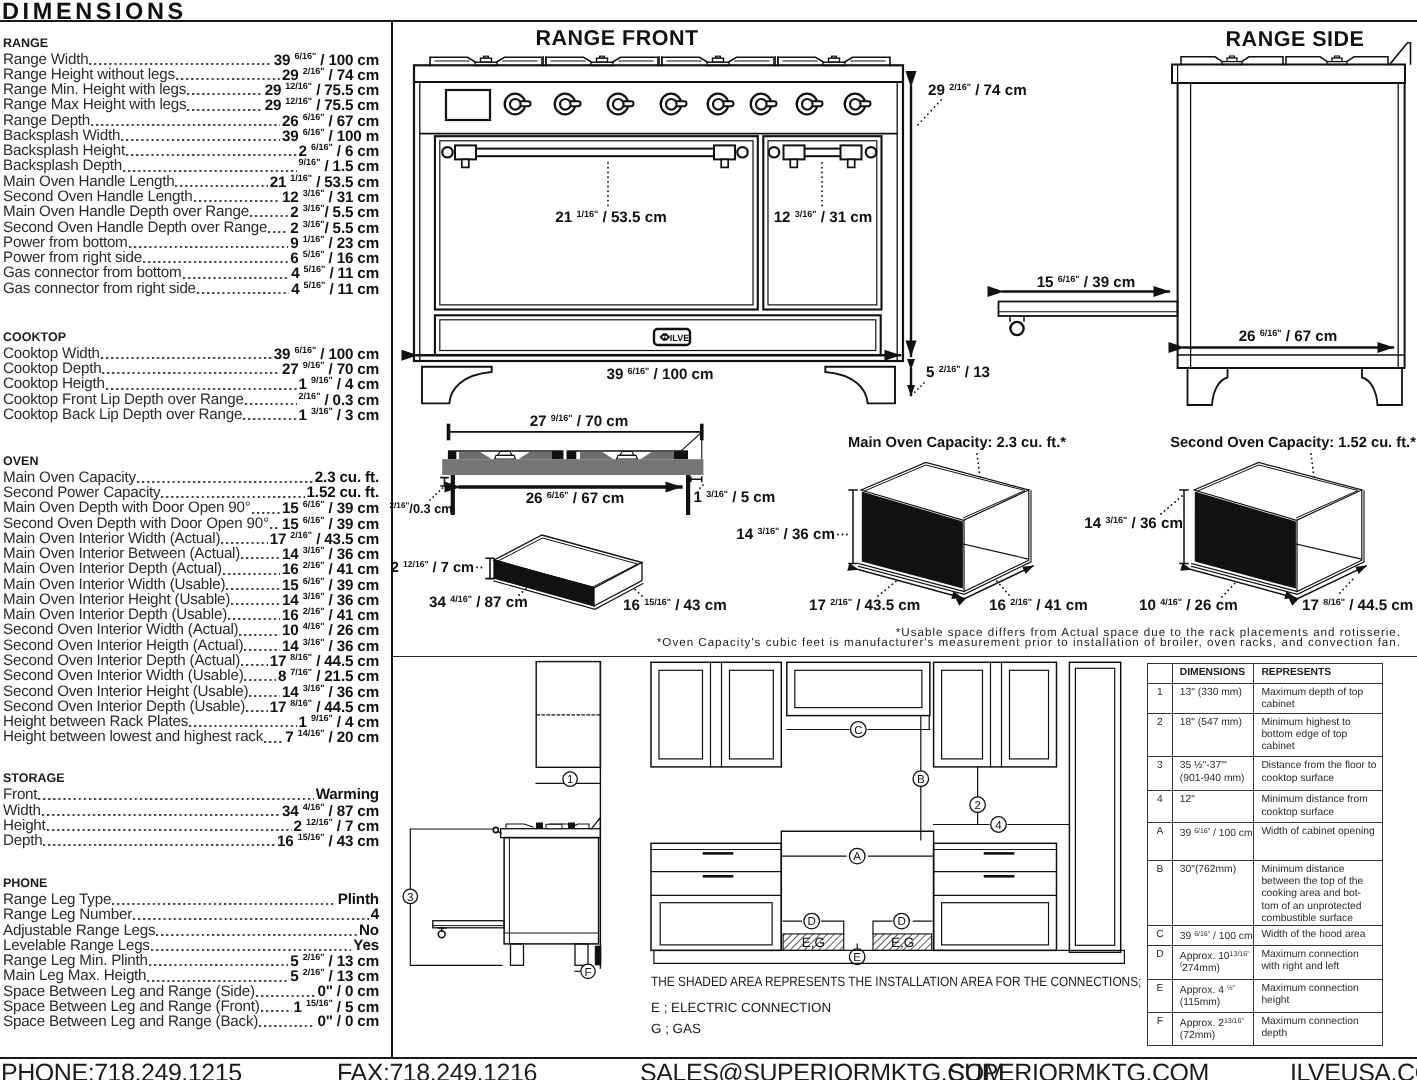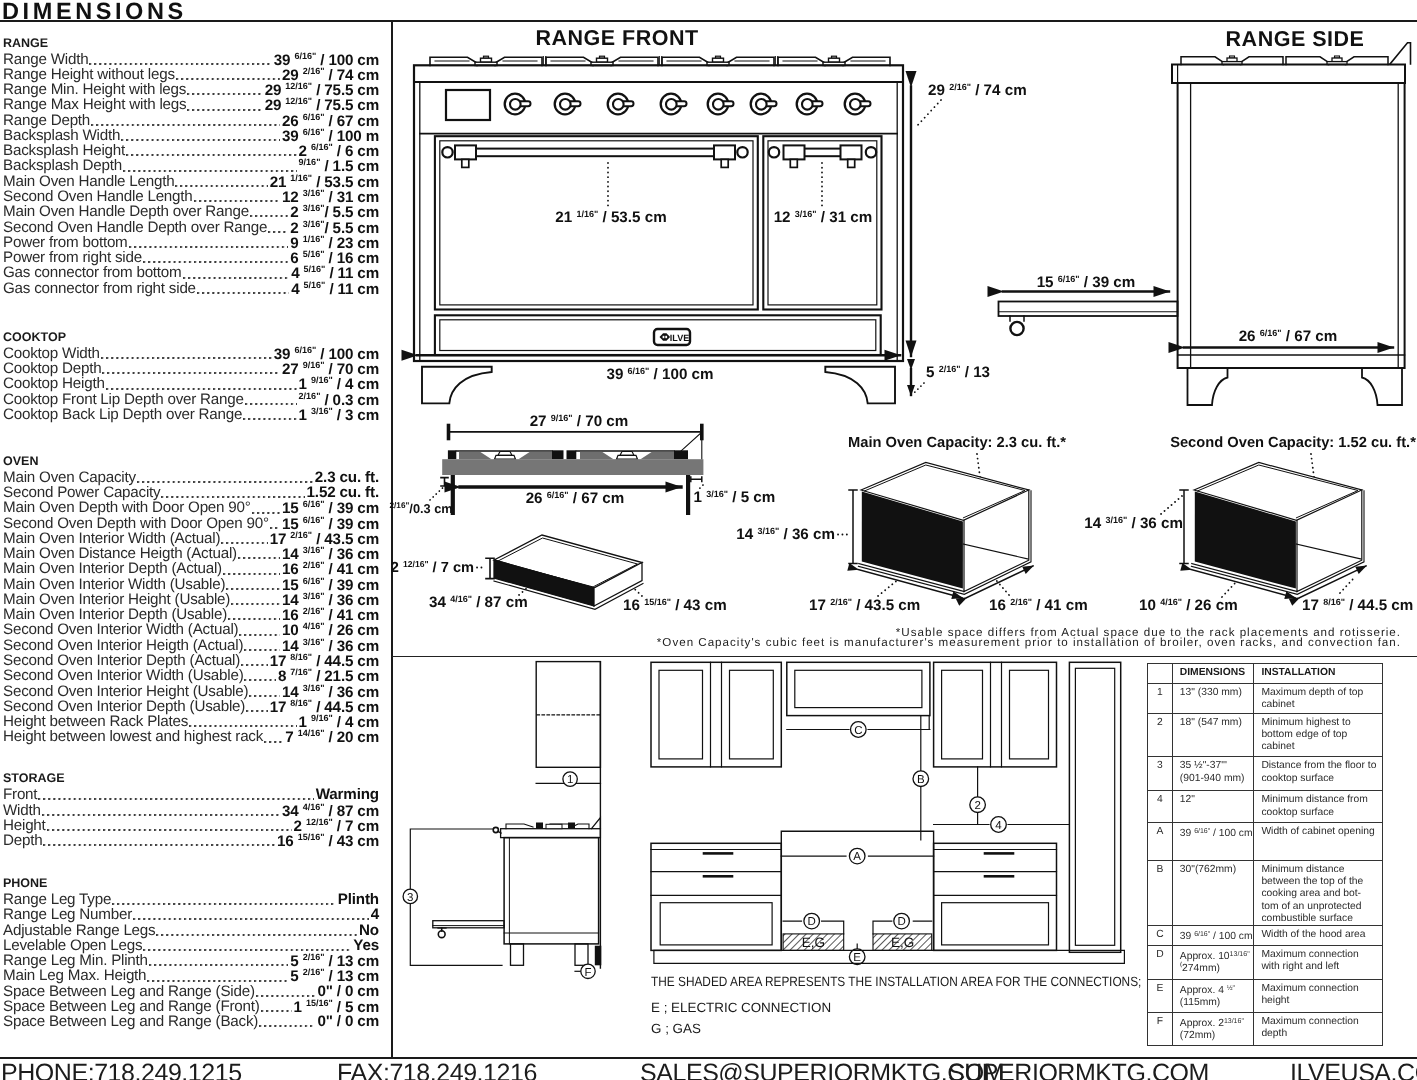--- a/index.html
+++ b/index.html
@@ -174,21 +174,21 @@
         <span class="lbl">Second Oven Depth with Door Open 90°</span>
         <span class="dots"></span>
         <span class="val">15 <span class="fr">6/16"</span> / 39 cm</span>
       </div>
 <div class="row">
         <span class="lbl">Main Oven Interior Width (Actual)</span>
         <span class="dots"></span>
         <span class="val">17 <span class="fr">2/16"</span> / 43.5 cm</span>
       </div>
 <div class="row">
-        <span class="lbl">Main Oven Distance Heigth (Actual)</span>
+        <span class="lbl">Main Oven Interior Between (Actual)</span>
         <span class="dots"></span>
         <span class="val">14 <span class="fr">3/16"</span> / 36 cm</span>
       </div>
 <div class="row">
         <span class="lbl">Main Oven Interior Depth (Actual)</span>
         <span class="dots"></span>
         <span class="val">16 <span class="fr">2/16"</span> / 41 cm</span>
       </div>
 <div class="row">
         <span class="lbl">Main Oven Interior Width (Usable)</span>
@@ -284,21 +284,21 @@
         <span class="lbl">Range Leg Number</span>
         <span class="dots"></span>
         <span class="val">4</span>
       </div>
 <div class="row">
         <span class="lbl">Adjustable Range Legs</span>
         <span class="dots"></span>
         <span class="val">No</span>
       </div>
 <div class="row">
-        <span class="lbl">Levelable Open Legs</span>
+        <span class="lbl">Levelable Range Legs</span>
         <span class="dots"></span>
         <span class="val">Yes</span>
       </div>
 <div class="row">
         <span class="lbl">Range Leg Min. Plinth</span>
         <span class="dots"></span>
         <span class="val">5 <span class="fr">2/16"</span> / 13 cm</span>
       </div>
 <div class="row">
         <span class="lbl">Main Leg Max. Heigth</span>
@@ -775,21 +775,21 @@
 <table id="dimtable" cellspacing="0">
 <colgroup>
         <col style="width:24.8px">
         <col style="width:81.6px">
         <col style="width:128.6px">
       </colgroup>
 <tbody>
         <tr style="height:19.9px">
           <th></th>
           <th>DIMENSIONS</th>
-          <th>INSTALLATION</th>
+          <th>REPRESENTS</th>
         </tr>
 <tr style="height:29.9px">
           <td class="ix">1</td>
           <td>13" (330 mm)</td>
           <td>Maximum depth of top cabinet</td>
         </tr>
 <tr style="height:43.7px">
           <td class="ix">2</td>
           <td>18" (547 mm)</td>
           <td>Minimum highest to bottom edge of top cabinet</td>

